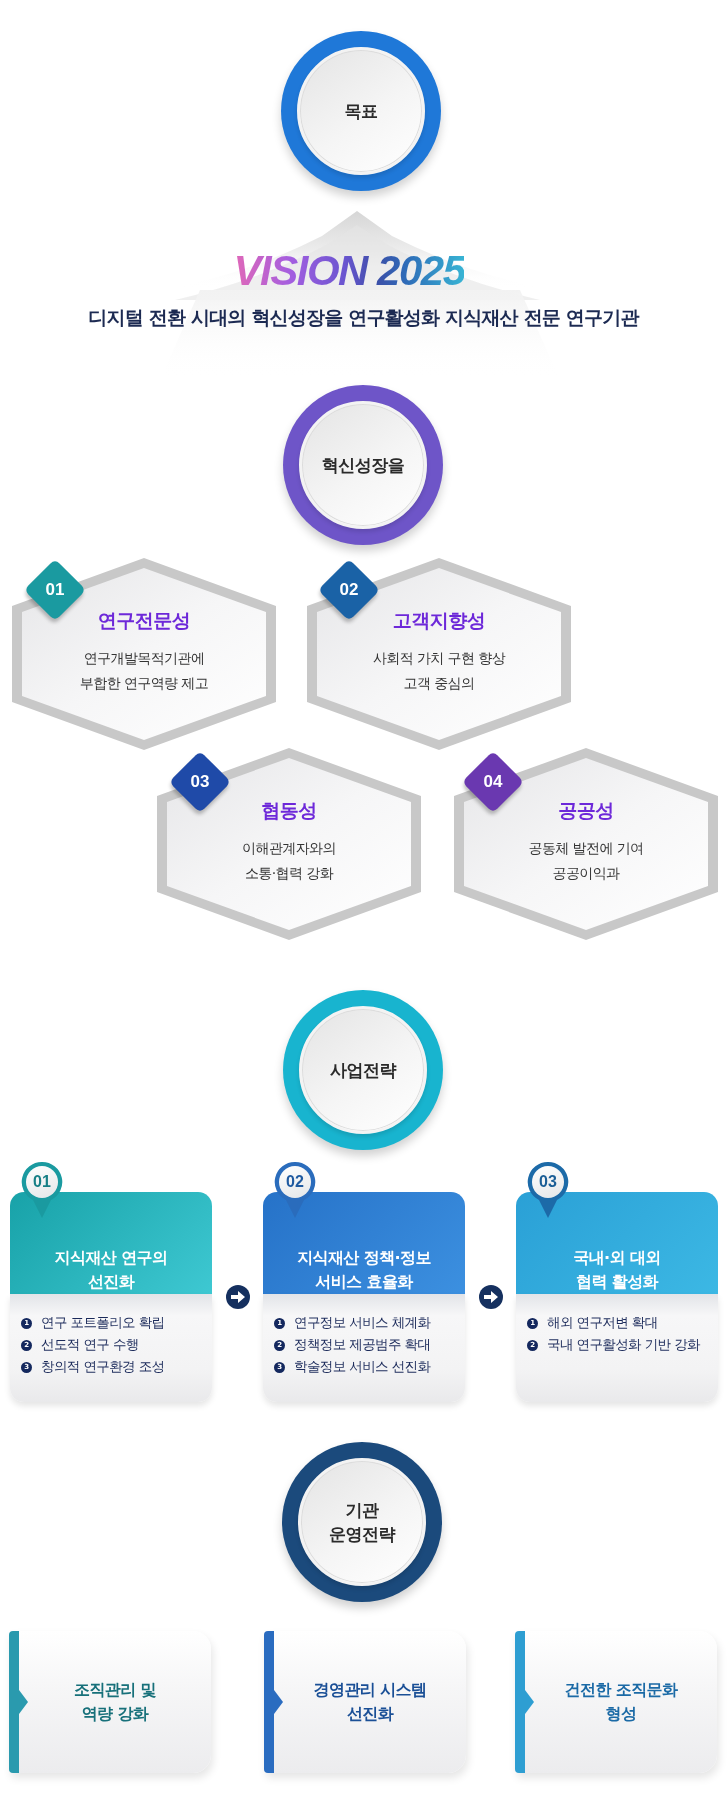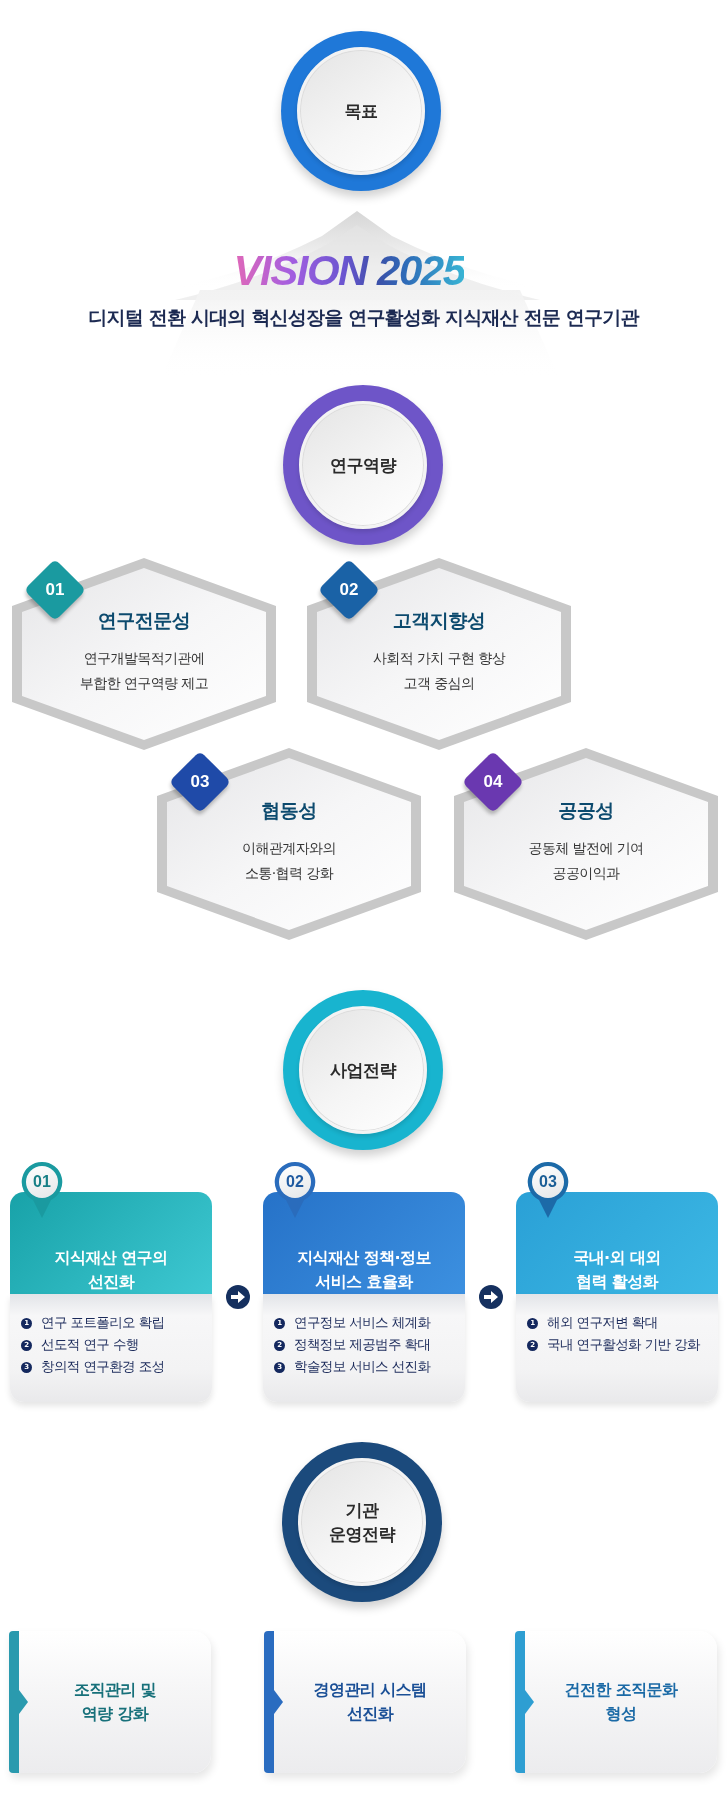--- a/index.html
+++ b/index.html
@@ -33,21 +33,21 @@
     -webkit-background-clip: text; background-clip: text; color: transparent;
   }
   .vision-sub {
     position: absolute; left: 0; width: 727px; top: 305px; text-align: center;
     font-size: 19px; font-weight: bold; color: #1c2a52; letter-spacing: -0.8px;
   }
 
   
   .hex { position: absolute; width: 268px; height: 194px; }
   .hex svg { position: absolute; left: 0; top: 0; }
-  .hex .title { position: absolute; left: 0; width: 268px; top: 52px; text-align: center; font-size: 19px; font-weight: bold; color: #0c4a6e; letter-spacing: -0.5px; }
+  .hex .title { position: absolute; left: 0; width: 268px; top: 52px; text-align: center; font-size: 19px; font-weight: bold; color: #6d28d9; letter-spacing: -0.5px; }
   .hex .desc { position: absolute; left: 0; width: 268px; top: 90px; text-align: center; font-size: 14px; color: #333; line-height: 25px; letter-spacing: -0.6px; }
   .diamond {
     position: absolute; width: 44px; height: 44px; border-radius: 6px; transform: rotate(45deg);
     box-shadow: 2px 3px 4px rgba(0,0,0,0.25);
   }
   .diamond-num {
     position: absolute; width: 62px; height: 62px; display: flex; align-items: center; justify-content: center;
     color: #fff; font-weight: bold; font-size: 17px; font-family: "Liberation Sans", sans-serif;
   }
 
@@ -118,21 +118,21 @@
   <div class="inner">
     <div class="label">목표</div>
   </div>
 </div>
 
 <div class="vision-title"><span>VISION 2025</span></div>
 <div class="vision-sub">디지털 전환 시대의 혁신성장을 연구활성화 지식재산 전문 연구기관</div>
 
 <div class="ring" style="left: 283px; top: 385px; background: rgb(110, 85, 200);">
   <div class="inner">
-    <div class="label">연구역량</div>
+    <div class="label">혁신성장을</div>
   </div>
 </div>
 
 <div class="hex" style="left:10px; top:556px;">
   <svg width="268" height="194" viewBox="0 0 268 194">
     <polygon points="66,2 202,2 266,97 202,192 66,192 2,97" fill="#c4c4c4" transform="rotate(0)" style="display:none"></polygon>
     <polygon points="2,50 134,2 266,50 266,146 134,194 2,146" fill="#c8c8c8"></polygon>
     <polygon points="12,56 134,12 256,56 256,140 134,184 12,140" fill="url(#hexFill)"></polygon>
     <defs>
         <linearGradient id="hexFill" x1="0" y1="0" x2="1" y2="1">

